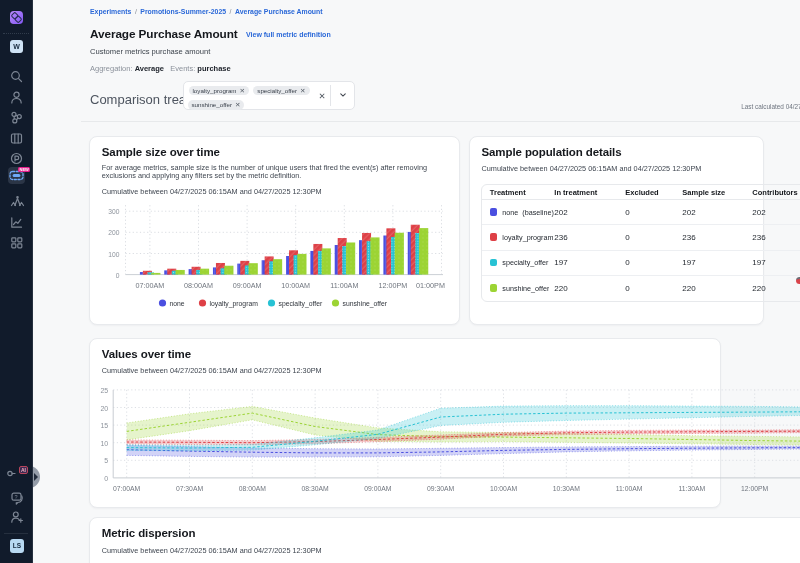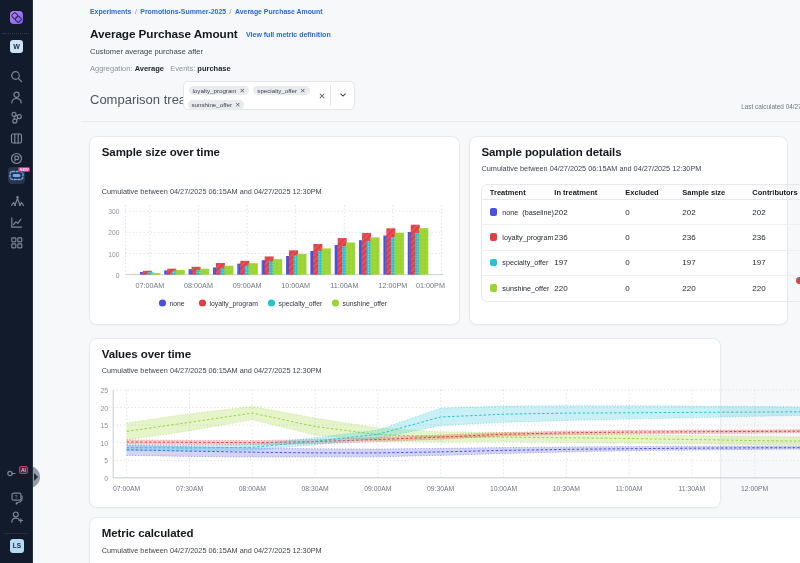--- a/index.html
+++ b/index.html
@@ -26,21 +26,21 @@
 .cmpbox { position:absolute; left:101.5px; top:81px; width:172px; height:29px; background:#fff; border:1px solid #e3e5e9; border-radius:5px; }
 .chip { position:absolute; height:9.5px; background:#e9ebee; border-radius:5px; font-size:6.2px; color:#3a414b; line-height:9.5px; padding:0 4px; white-space:nowrap; }
 .chip .x { margin-left:3px; color:#555c66; font-size:6.5px; }
 .clearx { position:absolute; left:135px; top:8.5px; font-size:8.5px; color:#515861; line-height:11px; }
 .vsep { position:absolute; right:22.5px; top:3px; bottom:3px; border-left:1px solid #e3e5e9; }
 .chev { position:absolute; right:8px; top:9.5px; width:6px; height:6px; }
 .lastcalc { position:absolute; right:3px; top:102.5px; font-size:6.4px; color:#6f7680; }
 .hdiv { position:absolute; left:0; right:0; top:121px; border-top:1px solid #e7e9eb; }
 .card { position:absolute; background:#fff; border:1px solid #e8eaed; border-radius:8px; box-shadow:0 1px 2px rgba(16,24,40,0.04);padding-left:40px; }
 #card1 { left:8.3px; top:135.6px; width:371px; height:189px; }
-#card2 { left:388px; top:135.6px; width:319px; height:189px; }
+#card2 { left:388px; top:135.6px; width:295px; height:189px; }
 #card3 { left:8.3px; top:337.8px; width:632px; height:170px; }
 #card4 { left:8.3px; top:517.4px; width:751.2px; height:60px; }
 .ctitle { position:absolute; left:11.5px; top:9px; font-size:11.5px; font-weight:700; color:#15181d; letter-spacing:-0.1px; }
 .cdesc { position:absolute; left:11.5px; font-size:7.3px; color:#3f4650; line-height:8px; }
 .tbl { position:absolute; left:11.3px; top:47.7px; width:347.7px; border:1px solid #e7e9ec; border-radius:6px; border-collapse:separate; border-spacing:0; font-size:8px; }
 .tbl th { text-align:left; font-size:7.5px; color:#14171c; font-weight:700; padding:0; height:15px; border-bottom:1px solid #e7e9ec; }
 .tbl td { height:25.2px; border-bottom:1px solid #edeff2; color:#252a31; padding:0; font-size:8px; }
 .tbl tr:last-child td { border-bottom:none; }
 .sw { display:inline-block; width:7.5px; height:7.5px; border-radius:2px; margin-right:5px; vertical-align:-1px; }
 .tname { white-space:nowrap; overflow:hidden; max-width:54px; display:inline-block; vertical-align:middle; font-size:7.2px; }
@@ -154,38 +154,39 @@
     </svg>
 
   <div class="sdiv2"></div>
   <div class="lsbadge">LS</div>
 </div>
 <div class="handle"></div>
 <div class="main">
   <div class="crumbs">Experiments<span class="sep">/</span>Promotions-Summer-2025<span class="sep">/</span>Average Purchase Amount</div>
   <h1>Average Purchase Amount</h1>
   <div class="viewlink">View full metric definition</div>
-  <div class="desc">Customer average purchase after</div>
+  <div class="desc">Customer metrics purchase amount</div>
   <div class="aggrow">Aggregation: <b>Average</b> &nbsp;&nbsp;Events: <b>purchase</b></div>
   <div class="cmplabel">Comparison treatments</div>
   <div class="cmpbox">
     <div class="chip" style="left:5px;top:3.5px;">loyalty_program<span class="x">✕</span></div>
     <div class="chip" style="left:69.8px;top:3.5px;">specialty_offer<span class="x">✕</span></div>
     <div class="chip" style="left:4px;top:18px;">sunshine_offer<span class="x">✕</span></div>
     <div class="clearx">✕</div>
     <div class="vsep"></div>
     <svg class="chev" viewBox="0 0 8 8">
         <path d="M1 2.5 L4 5.5 L7 2.5" stroke="#3f454e" stroke-width="1.4" fill="none" stroke-linecap="round"></path>
       </svg>
   </div>
   <div class="lastcalc">Last calculated 04/27/2025 12:15PM</div>
   <div class="hdiv"></div>
 
   <div class="card" id="card1">
     <div class="ctitle">Sample size over time</div>
+    <div class="cdesc" style="top:27px;width:340px;">For average metrics, sample size is the number of unique users that fired the event(s) after removing exclusions and applying any filters set by the metric definition.</div>
     <div class="cdesc" style="top:51px;">Cumulative between 04/27/2025 06:15AM and 04/27/2025 12:30PM</div>
     <div style="position:absolute;left:-1.3px;top:-0.7px;"><svg width="371" height="188" viewBox="0 0 371 188">
           <defs>
 <pattern id="pb" width="3" height="3" patternUnits="userSpaceOnUse">
               <rect x="2.2" width="0.8" height="3" fill="#ffffff" opacity="0.12"></rect>
             </pattern>
 <pattern id="pr" width="4" height="4" patternUnits="userSpaceOnUse" patternTransform="rotate(45)">
               <rect x="2.8" width="0.9" height="4" fill="#ffffff" opacity="0.22"></rect>
             </pattern>
 <pattern id="pc" width="2.6" height="2.6" patternUnits="userSpaceOnUse">
@@ -424,17 +425,17 @@
           <path d="M37.7,106.1 L100.5,106.5 L163.3,106.8 L226.1,105.8 L288.9,103.6 L351.7,101.2 L414.5,98.0 L477.3,96.6 L540.1,95.9 L602.9,95.5 L665.7,95.2 L728.5,94.5" fill="none" stroke="#de4046" stroke-width="0.7" stroke-dasharray="1,1.8" opacity="0.7"></path>
           <path d="M37.7,104.0 L100.5,104.3 L163.3,104.7 L226.1,103.6 L288.9,101.5 L351.7,99.1 L414.5,96.3 L477.3,94.8 L540.1,94.1 L602.9,93.8 L665.7,93.4 L728.5,93.1" fill="none" stroke="#de4046" stroke-width="1" stroke-dasharray="2.5,2"></path>
           <path d="M37.7,106.8 L100.5,107.2 L163.3,106.5 L226.1,99.8 L288.9,92.0 L351.7,70.2 L414.5,68.1 L477.3,67.7 L540.1,67.7 L602.9,68.1 L665.7,68.4 L728.5,69.1 L728.5,77.2 L665.7,78.3 L602.9,79.7 L540.1,81.1 L477.3,82.5 L414.5,84.3 L351.7,87.5 L288.9,100.5 L226.1,106.8 L163.3,112.1 L100.5,112.8 L37.7,112.4 Z" fill="#27c2d4" opacity="0.25" stroke="none"></path>
           <path d="M37.7,106.8 L100.5,107.2 L163.3,106.5 L226.1,99.8 L288.9,92.0 L351.7,70.2 L414.5,68.1 L477.3,67.7 L540.1,67.7 L602.9,68.1 L665.7,68.4 L728.5,69.1" fill="none" stroke="#27c2d4" stroke-width="0.7" stroke-dasharray="1,1.8" opacity="0.7"></path>
           <path d="M37.7,112.4 L100.5,112.8 L163.3,112.1 L226.1,106.8 L288.9,100.5 L351.7,87.5 L414.5,84.3 L477.3,82.5 L540.1,81.1 L602.9,79.7 L665.7,78.3 L728.5,77.2" fill="none" stroke="#27c2d4" stroke-width="0.7" stroke-dasharray="1,1.8" opacity="0.7"></path>
           <path d="M37.7,109.6 L100.5,110.0 L163.3,109.3 L226.1,103.3 L288.9,96.3 L351.7,79.0 L414.5,76.2 L477.3,75.1 L540.1,74.8 L602.9,74.4 L665.7,74.1 L728.5,73.7" fill="none" stroke="#27c2d4" stroke-width="1" stroke-dasharray="2.5,2"></path>
         </svg></div>
   </div>
 
   <div class="card" id="card4">
-    <div class="ctitle" style="top:9px;">Metric calculated</div>
+    <div class="ctitle" style="top:9px;">Metric dispersion</div>
     <div class="cdesc" style="top:29px;">Cumulative between 04/27/2025 06:15AM and 04/27/2025 12:30PM</div>
   </div>
 </div>
 <div class="reddot"></div>
 
 </body></html>

